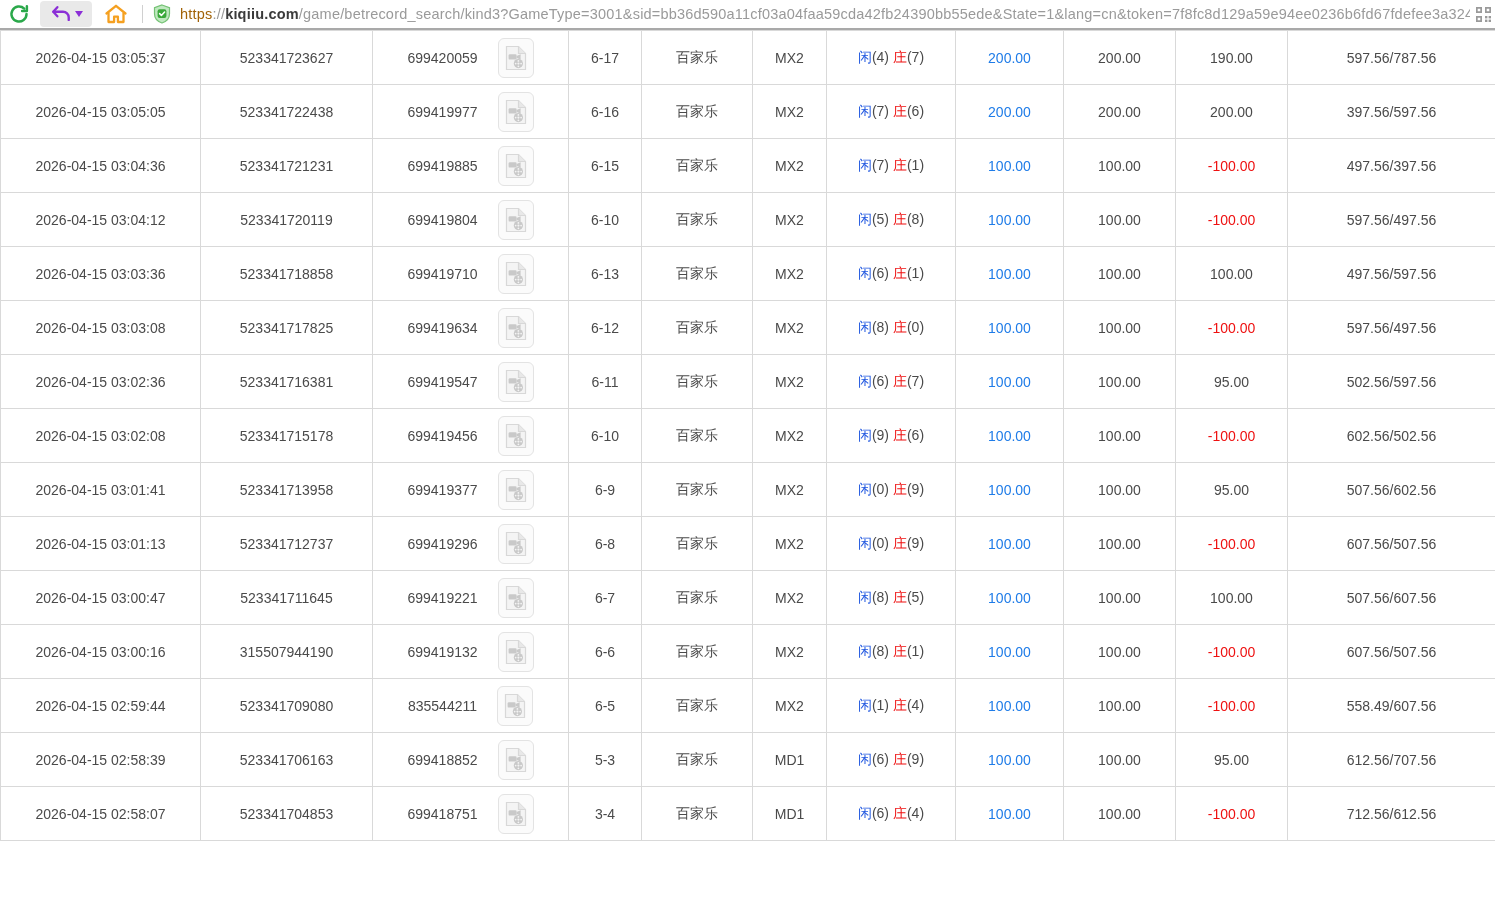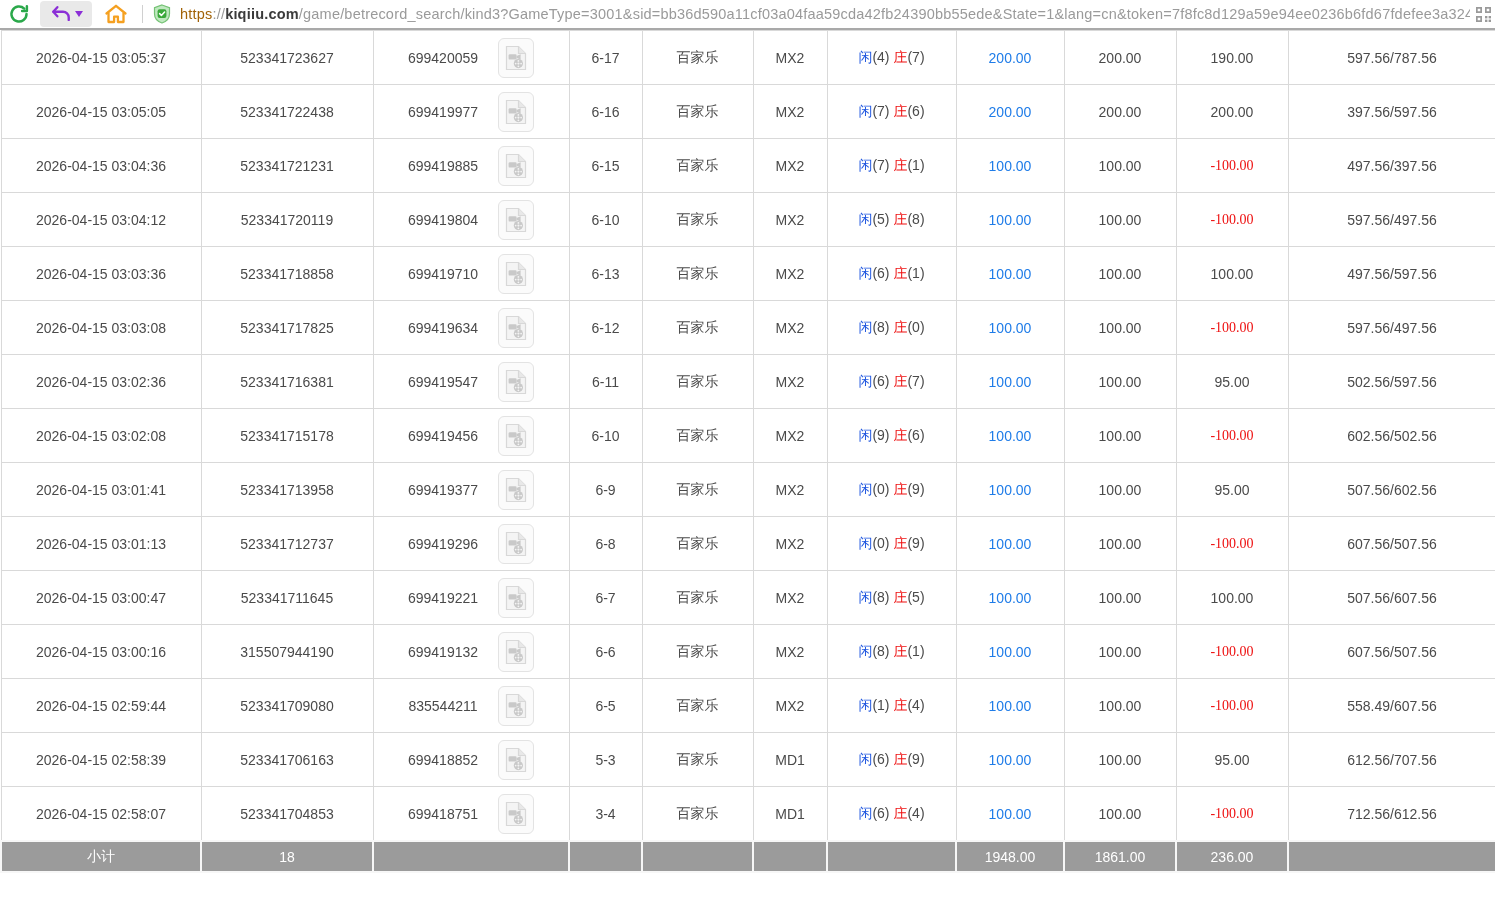--- a/index.html
+++ b/index.html
@@ -42,21 +42,21 @@
   td.c-balance{text-align:right;padding-right:8px;}
   .gid-wrap{display:inline-flex;align-items:center;gap:20px;vertical-align:middle;}
   .video-btn{
     width:36px;height:40px;border:1px solid #e3e3e3;border-radius:6px;background:#fbfbfb;
     display:inline-flex;align-items:center;justify-content:center;padding:0;cursor:pointer;
   }
   .bet-link{color:#1f7ce8;text-decoration:none;cursor:pointer;}
   .player-label{color:#2158e0;}
   .banker-label{color:#ee1111;}
   .score{color:#4a4a4a;}
-  .winloss.neg{color:#ee1111;font-family:Liberation Serif, serif;}
+  .winloss.neg{color:#ee1111;}
   
   tr.sum-row td{
     background:#9b9b9b;color:#fff;border:2px solid #f7f7f7;height:29px;font-size:14px;
   }
 </style>
 </head>
 <body>
 
 <div class="toolbar">
   <span class="tb-btn refresh-btn">
@@ -626,27 +626,14 @@
       <span class="player-label">闲</span><span class="score">(6)</span>
       <span class="banker-label">庄</span><span class="score">(4)</span>
     </td>
     <td class="c-bet"><a class="bet-link">100.00</a></td>
     <td class="c-valid"><span>100.00</span></td>
     <td class="c-winloss"><span class="winloss neg">-100.00</span></td>
     <td class="c-balance"><span>712.56/612.56</span></td>
   </tr>
     </tbody>
   <tbody>
-    <tr class="sum-row">
-      <td><span>小计</span></td>
-      <td><span>18</span></td>
-      <td></td>
-        <td></td>
-        <td></td>
-        <td></td>
-        <td></td>
-      <td><span>1948.00</span></td>
-      <td><span>1861.00</span></td>
-      <td><span>236.00</span></td>
-      <td></td>
-    </tr>
   </tbody>
 </table>
 
 </body></html>

